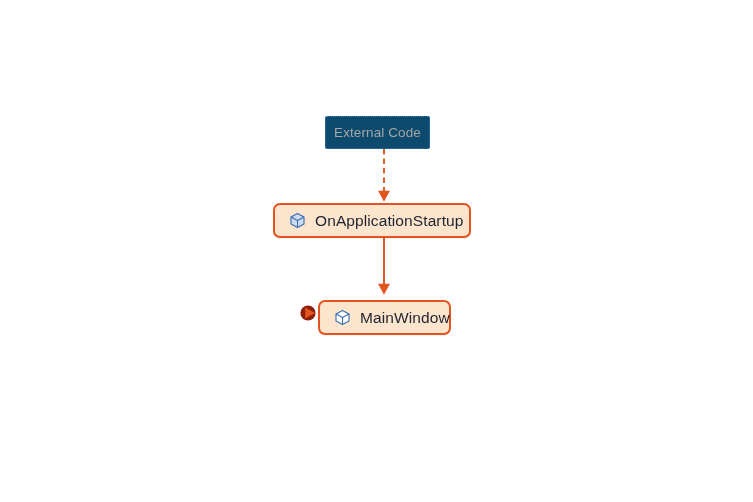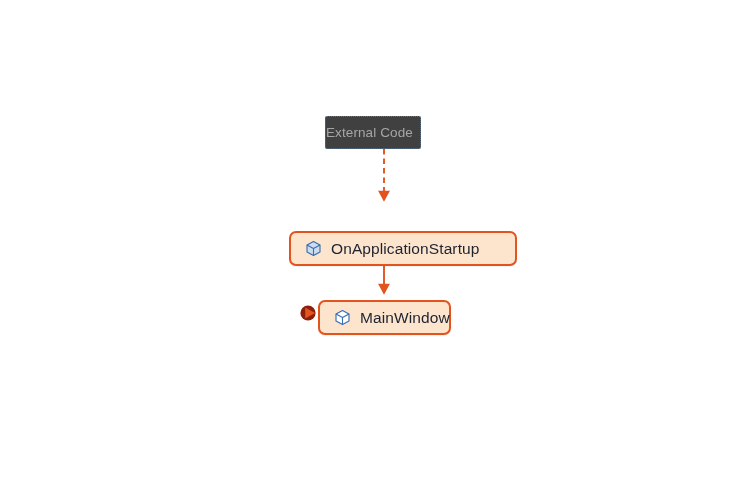--- a/index.html
+++ b/index.html
@@ -32,28 +32,29 @@
     width: 753px;
     height: 502px;
     pointer-events: none;
   }
 
   
   .external-node {
     position: absolute;
     left: 325px;
     top: 116px;
-    width: 96px;
+    width: 105px;
     height: 33px;
     box-sizing: border-box;
     border: 1px dotted #3f7fbf;
     border-radius: 2px;
-    background: #404040;
+    background: #0c4a6e;
     display: flex;
     align-items: center;
+    justify-content: center;
   }
   .external-node-label {
     font-size: 13.5px;
     color: #a6a6a6;
     letter-spacing: 0.1px;
     white-space: nowrap;
   }
 
   
   .method-node {
@@ -61,25 +62,24 @@
     box-sizing: border-box;
     background: #fde4cd;
     border: 2px solid #e2531d;
     border-radius: 7px;
     display: flex;
     align-items: center;
     padding: 0 14px;
     box-shadow: 0 1px 1px rgba(0,0,0,0.06);
   }
   .method-node.startup {
-    left: 289px;
+    left: 273px;
     top: 203px;
-    width: 228px;
+    width: 198px;
     height: 35px;
-    margin-top: 28px;
   }
   .method-node.mainwindow {
     left: 318px;
     top: 300px;
     width: 133px;
     height: 35px;
   }
   .method-label {
     font-size: 15.5px;
     color: #1e2330;

